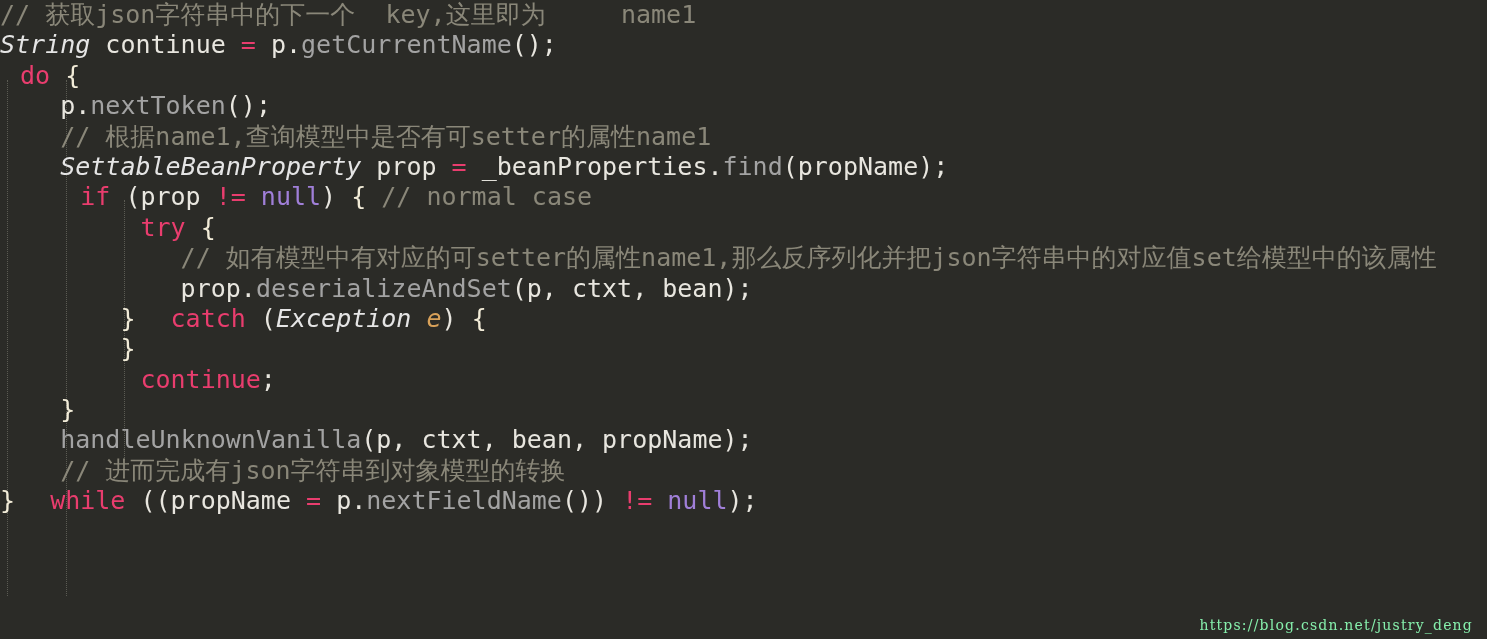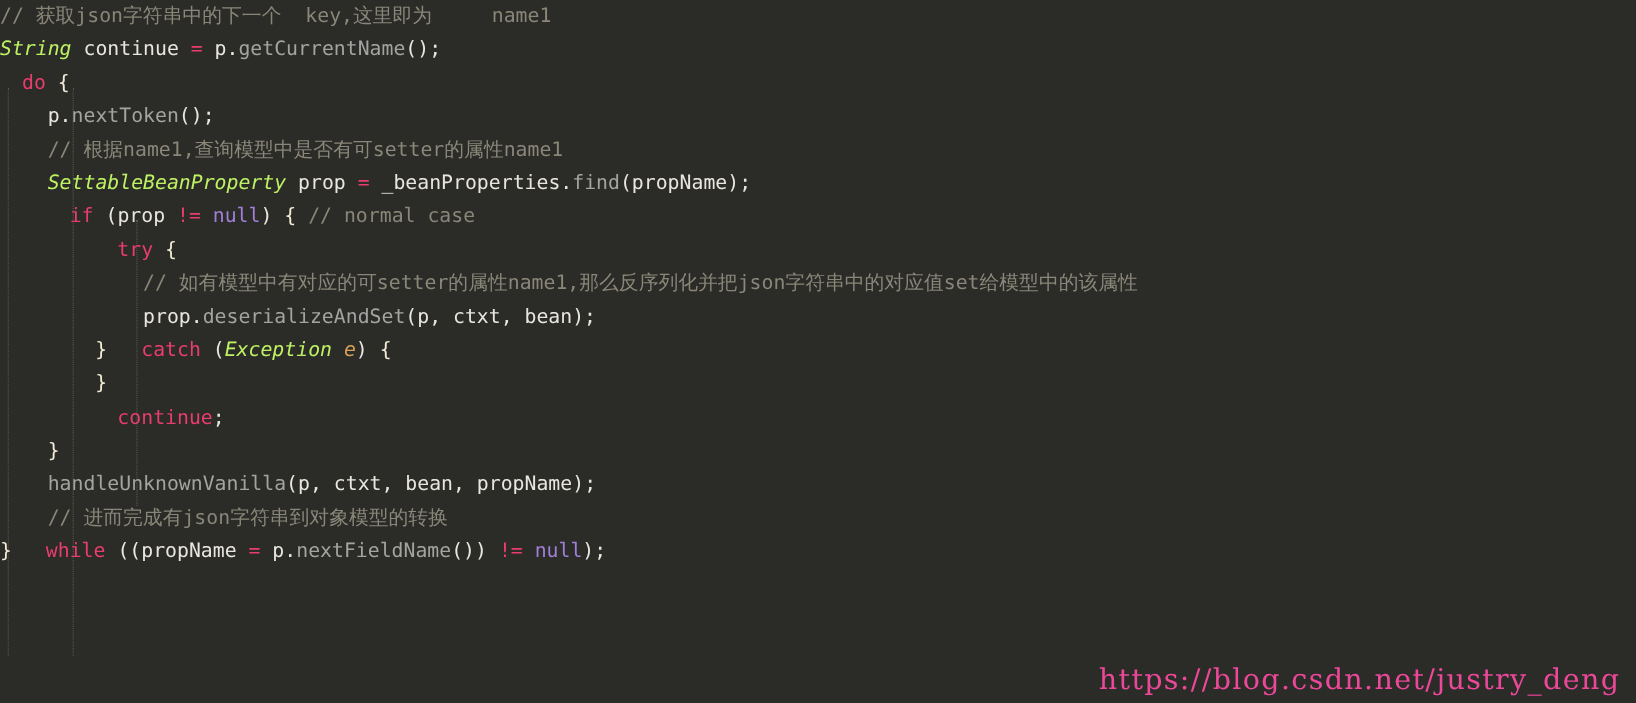--- a/index.html
+++ b/index.html
@@ -42,47 +42,47 @@
   
   .code-lines {
     position: relative;
     z-index: 2;
     padding: 0;
     margin: 0;
   }
   .code-line {
     height: 30.4px;
     line-height: 30.4px;
-    font-size: 18px;
+    font-size: 25px;
     white-space: pre;
     color: #e8e6df;
     letter-spacing: 0px;
   }
 
   
   .t-plain    { color: #e8e6df; }
   .t-comment  { color: #8a8779; }
   .t-keyword  { color: #e93d6e; padding-left: 20px; }
-  .t-type     { color: #bef264; font-style: italic; margin-top: 25px; }
+  .t-type     { color: #e5e5e5; font-style: italic; margin-top: 25px; }
   .t-func     { color: #a3a3a3; }
   .t-null     { color: #a07fd8; }
   .t-param    { color: #d8a159; font-style: italic; }
   .t-op       { color: #e93d6e; }
   .t-brace    { color: #f2ecd8; }
 
   
   #watermark {
     position: absolute;
     right: 14px;
     bottom: 6px;
     z-index: 3;
     font-family: "DejaVu Serif", "Liberation Serif", serif;
-    font-size: 26px;
+    font-size: 14px;
     letter-spacing: 1.2px;
-    color: #ec4899;
+    color: #86efac;
     white-space: pre;
     user-select: none;
   }
 </style>
 </head>
 <body>
 
 <div id="code-editor">
 
   <div class="indent-guides">

